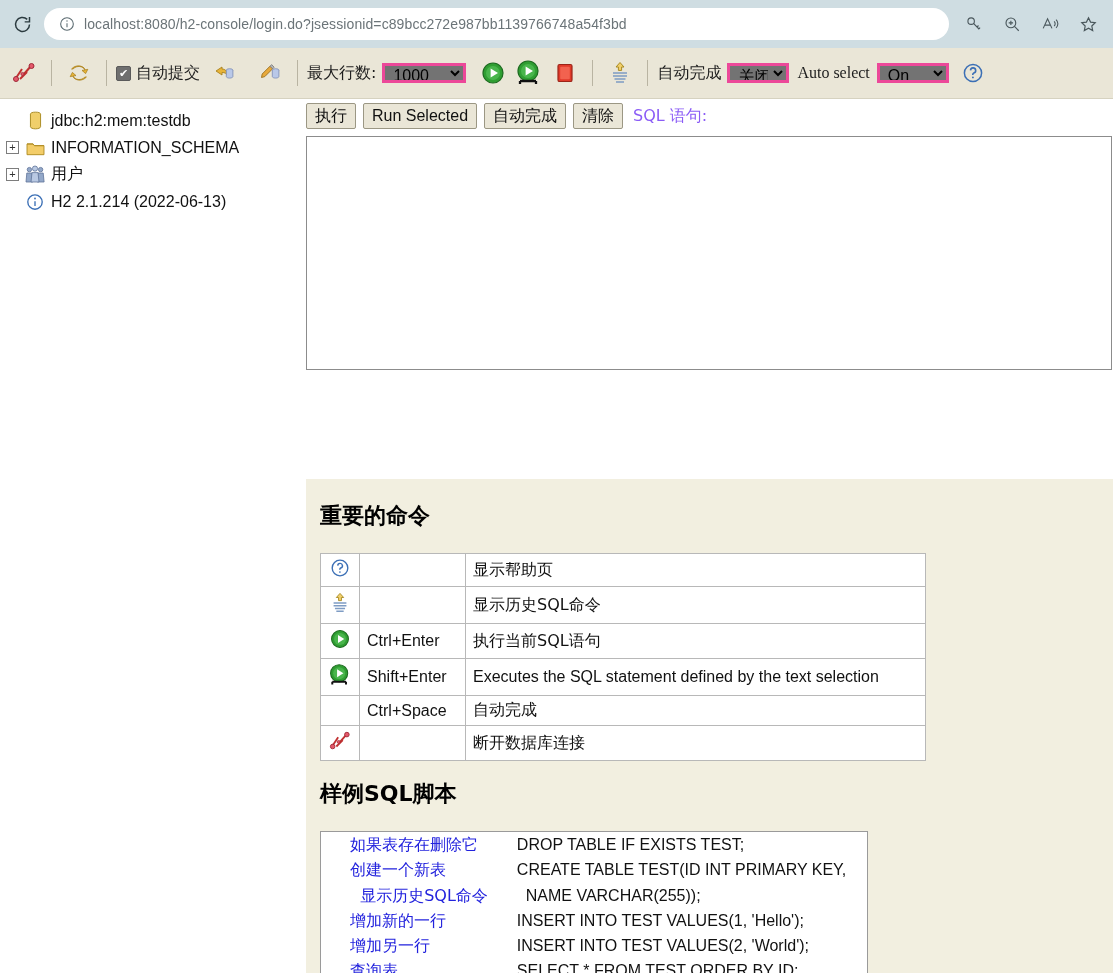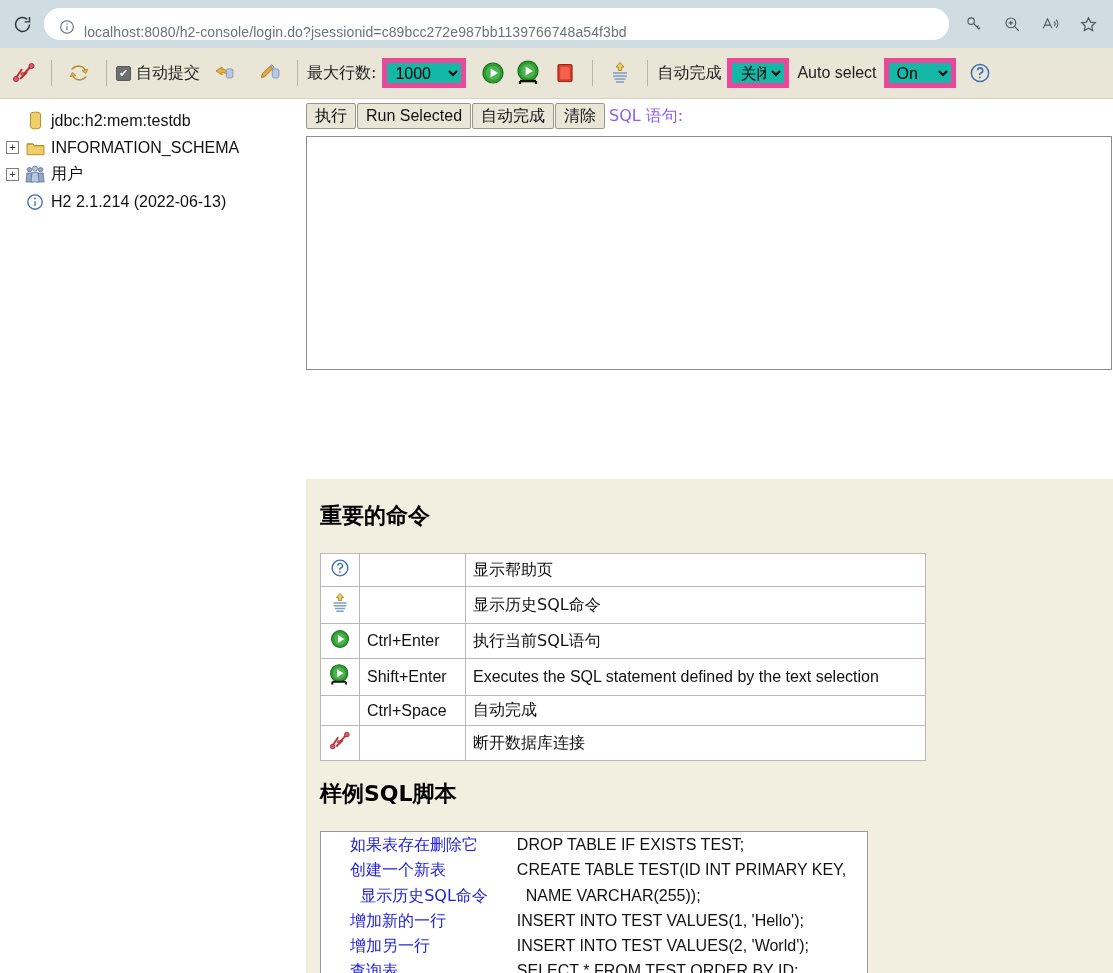--- a/index.html
+++ b/index.html
@@ -21,21 +21,21 @@
   #reload-button {
     width: 44px; height: 48px;
     display: flex; align-items: center; justify-content: center;
     color: #2b3a3f;
   }
   #address-bar {
     flex: 1;
     height: 32px;
     background: #ffffff;
     border-radius: 16px;
-    display: flex; align-items: flex-end;
+    display: flex; align-items: center;
     padding: 0 10px;
     margin-right: 6px;
   }
   #info-icon { width: 26px; height: 26px; display:flex; align-items:center; justify-content:center; color:#5a6a70; }
   #url-text {
     font-size: 14px; color: #6b7478;
     white-space: nowrap; overflow: hidden;
     padding-left: 4px; letter-spacing: .1px;
   }
   #chrome-actions { display:flex; align-items:center; height:48px; padding-right:6px; }
@@ -50,31 +50,31 @@
     position: absolute; top: 48px; left: 0;
     width: 1113px; height: 51px;
     background: #eae6d7;
     border-bottom: 1px solid #d6d2c0;
     display: flex; align-items: center;
     padding: 0 6px;
     gap: 0px;
   }
   .tb-icon { width: 36px; height: 36px; display:flex; align-items:center; justify-content:center; flex:none; }
   .tb-sep { width:1px; height:26px; background:#b9b4a2; margin:0 9px; flex:none; }
-  .tb-label { font-size: 16px; color:#1d1d1d; white-space:nowrap; flex:none; }
+  .tb-label { font-size: 16px; color:#1d1d1d; white-space:nowrap; flex:none;font-family:Liberation Serif, serif; }
   .cjk { font-family: "DejaVu Sans", "Liberation Sans", sans-serif; }
   #autocommit-wrap { display:flex; align-items:center; gap:5px; flex:none; }
   .chk {
     width:15px;height:15px;background:#6f6f6f;border:1px solid #5a5a5a;border-radius:2px;
     display:flex;align-items:center;justify-content:center;color:#fff;font-size:11px;line-height:1;
   }
   select.tb-select {
     font-family: "Liberation Sans", sans-serif;
-    font-size: 16px; height: 30px;
-    border: 5px solid #ec4899; background:#14b8a6; color:#000;
+    font-size: 16px; height: 20px;
+    border: 3px solid #ec4899; background:#737373; color:#000;
     padding: 0 2px 0 4px;
   }
   select.tb-select.cjkopt { font-family: "DejaVu Sans", sans-serif; }
 
   
   #main { position:absolute; top:99px; left:0; width:1030px; height:874px; background:#ffffff;text-decoration:underline; }
 
   #tree-panel {
     position:absolute; top:0; left:0; width:290px; height:874px;
     background:#ffffff; padding: 8px 0 0 6px;
@@ -88,21 +88,21 @@
   .tree-spacer { width:13px; flex:none; }
   .tree-ico { width:22px;height:22px;display:flex;align-items:center;justify-content:center;flex:none; }
   .tree-txt { font-size:16px; color:#111; white-space:nowrap; }
 
   #right-panel {
     position:absolute; top:0; left:306px; width:807px; height:874px;
     background:#ffffff;
   }
 
   
-  #sql-bar { display:flex; align-items:center; height:34px; padding-left:0px; gap:1px; }
+  #sql-bar { display:flex; align-items:center; height:34px; padding-left:0px; gap:7px; }
   .sqlbtn {
     background:#eae6d7; border:1px solid #9b9784;
     font-size:16px; color:#111; padding:3px 8px 4px; line-height:1.1;
     border-radius:2px; cursor:pointer;
   }
   #sql-caption { font-size:16px; color:#8b5cf6; margin-left:3px; }
   #sql-textarea {
     width:806px; height:234px; margin-top:3px;
     border:1px solid #8c8c8c; background:#ffffff; resize:none;
     font-family:"DejaVu Sans Mono", monospace; font-size:13px; padding:3px;

